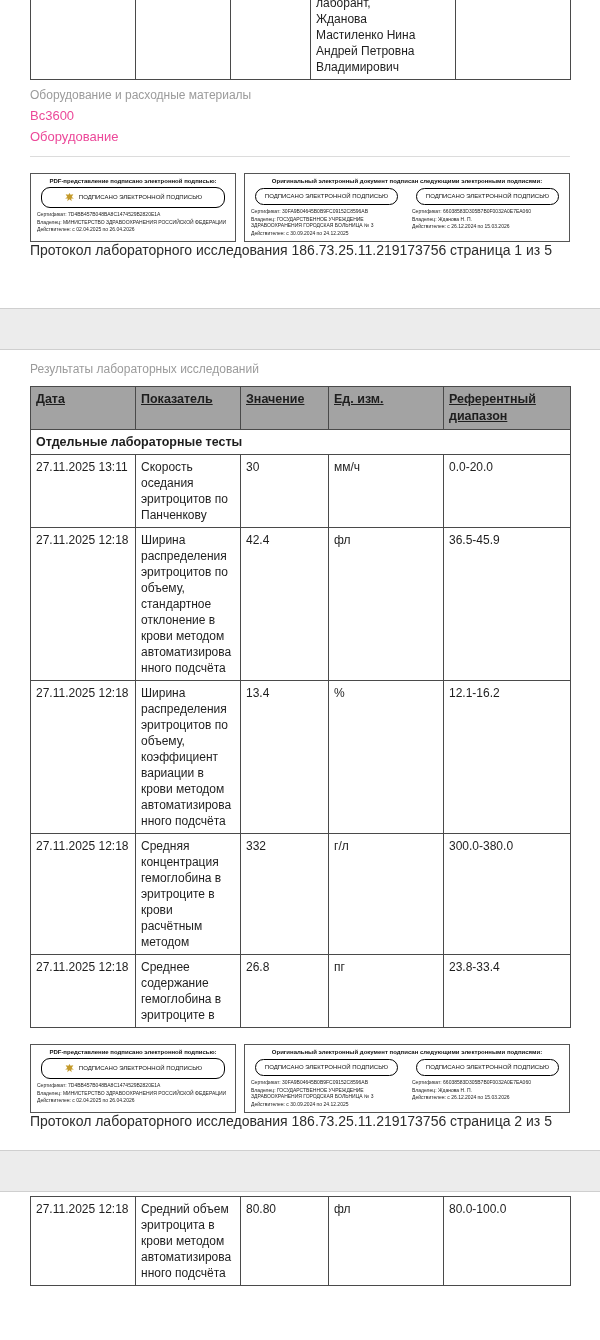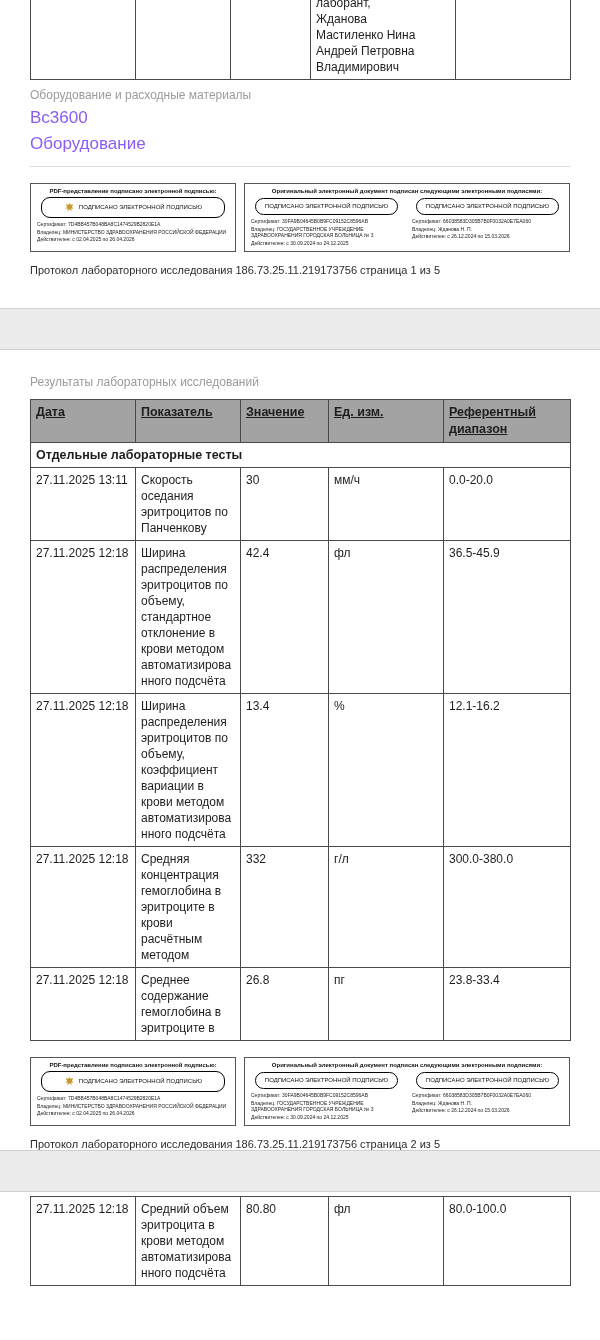--- a/index.html
+++ b/index.html
@@ -3,42 +3,42 @@
 <meta charset="utf-8">
 <style>
   * { margin:0; padding:0; box-sizing:border-box; }
   html,body { background:#ffffff; }
   body { font-family:"Liberation Sans", sans-serif; color:#1e1e1e; }
 
   .screen { width:600px; height:1332px; background:#ececec; overflow:hidden; }
 
   .page { background:#ffffff; padding:0 30px; overflow:hidden; }
   .page1 { height:308px; }
-  .page2 { height:800px; padding-top:25px; }
+  .page2 { height:800px; padding-top:12px; }
   .page3 { height:148px; padding-top:4px; }
   .page-gap { height:42px; background:#ececec; border-top:1px solid #cfcfcf; border-bottom:1px solid #cfcfcf; }
 
   
   .doc-table { border-collapse:collapse; width:540px; table-layout:fixed; }
   .doc-table td, .doc-table th {
     border:1px solid #4a4a4a; font-size:12px; line-height:16px;
     padding:4px 5px; vertical-align:top; text-align:left;
     color:#1e1e1e; overflow-wrap:break-word; word-break:break-word;
   }
   .results-table th { font-weight:bold; font-size:12.5px; background:#a3a3a3; line-height:17px;text-decoration:underline; }
   tr.group-row td { font-weight:bold; font-size:12.5px; }
   .preline { white-space:pre-line; }
   .p1-table { margin-top:-10px; }
 
   
   .gray-heading { font-size:12px; color:#9b9b9b; margin-top:8px; }
   .page2 .gray-heading { margin:0 0 10px 0; }
-  .body-text { font-size:17px; color:#8b5cf6; margin-top:6px; }
+  .body-text { font-size:13px; color:#ec4899; margin-top:6px; }
   .rule { border:none; border-top:1px solid #dcdcdc; margin:12px 0 0 0; width:540px; }
-  .footer-text { font-size:11px; color:#2c2c2c; margin-top:12px; }
+  .footer-text { font-size:14px; color:#2c2c2c; }
 
   
   .sig-block { display:flex; gap:8px; margin-top:16px; width:540px; }
   .sig-box { border:1px solid #555; padding:3px 4px 4px; background:#fff; }
   .sig-left { width:206px; }
   .sig-right { width:326px; }
   .sig-header { font-size:6px; line-height:8px; text-align:center; color:#111; margin-bottom:2px; font-weight:bold; }
   .stamp {
     border:1px solid #000; border-radius:9px; padding:4px 4px;
     display:flex; align-items:center; justify-content:center; gap:4px;

